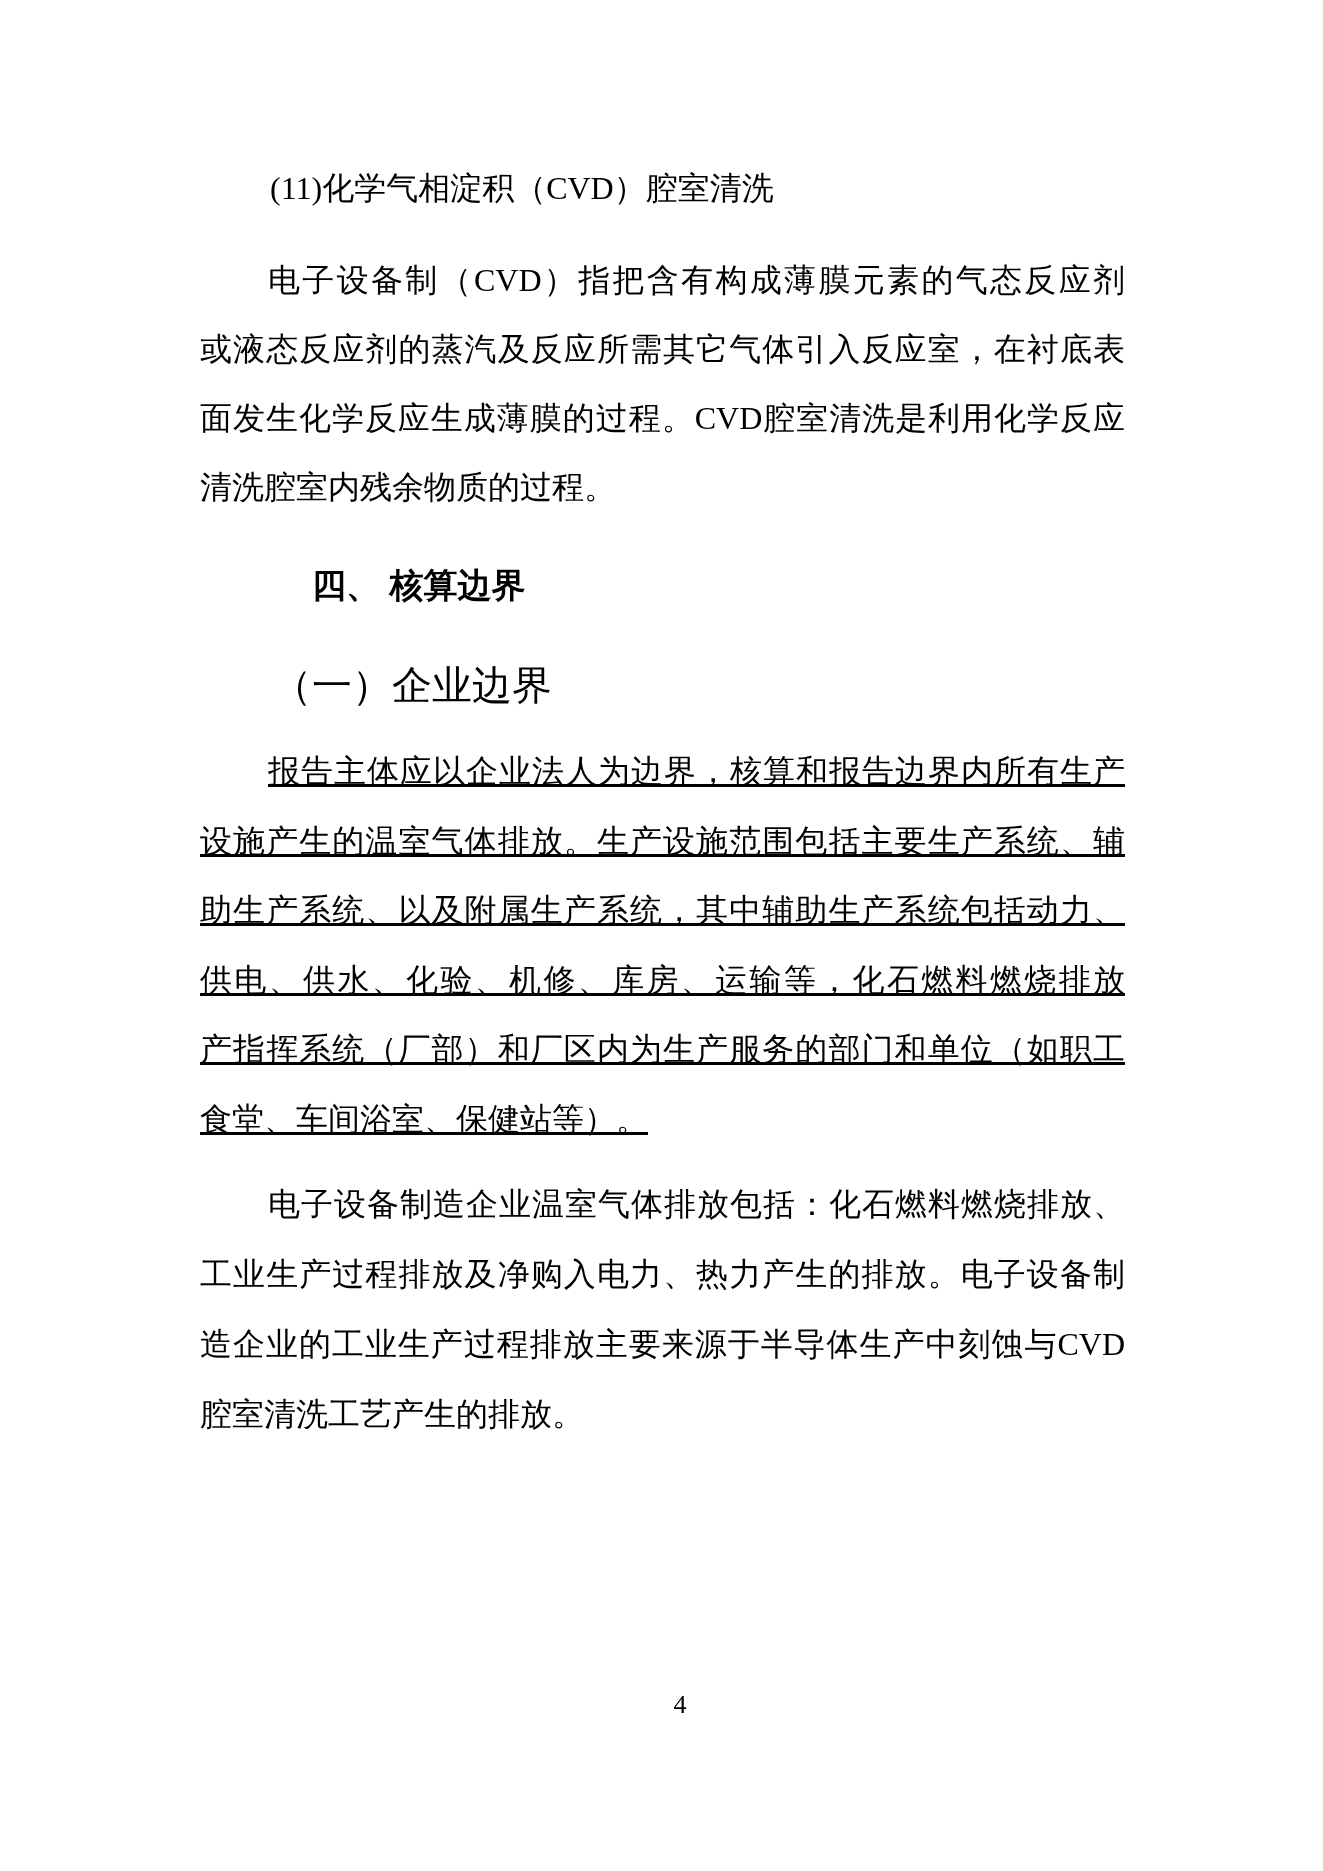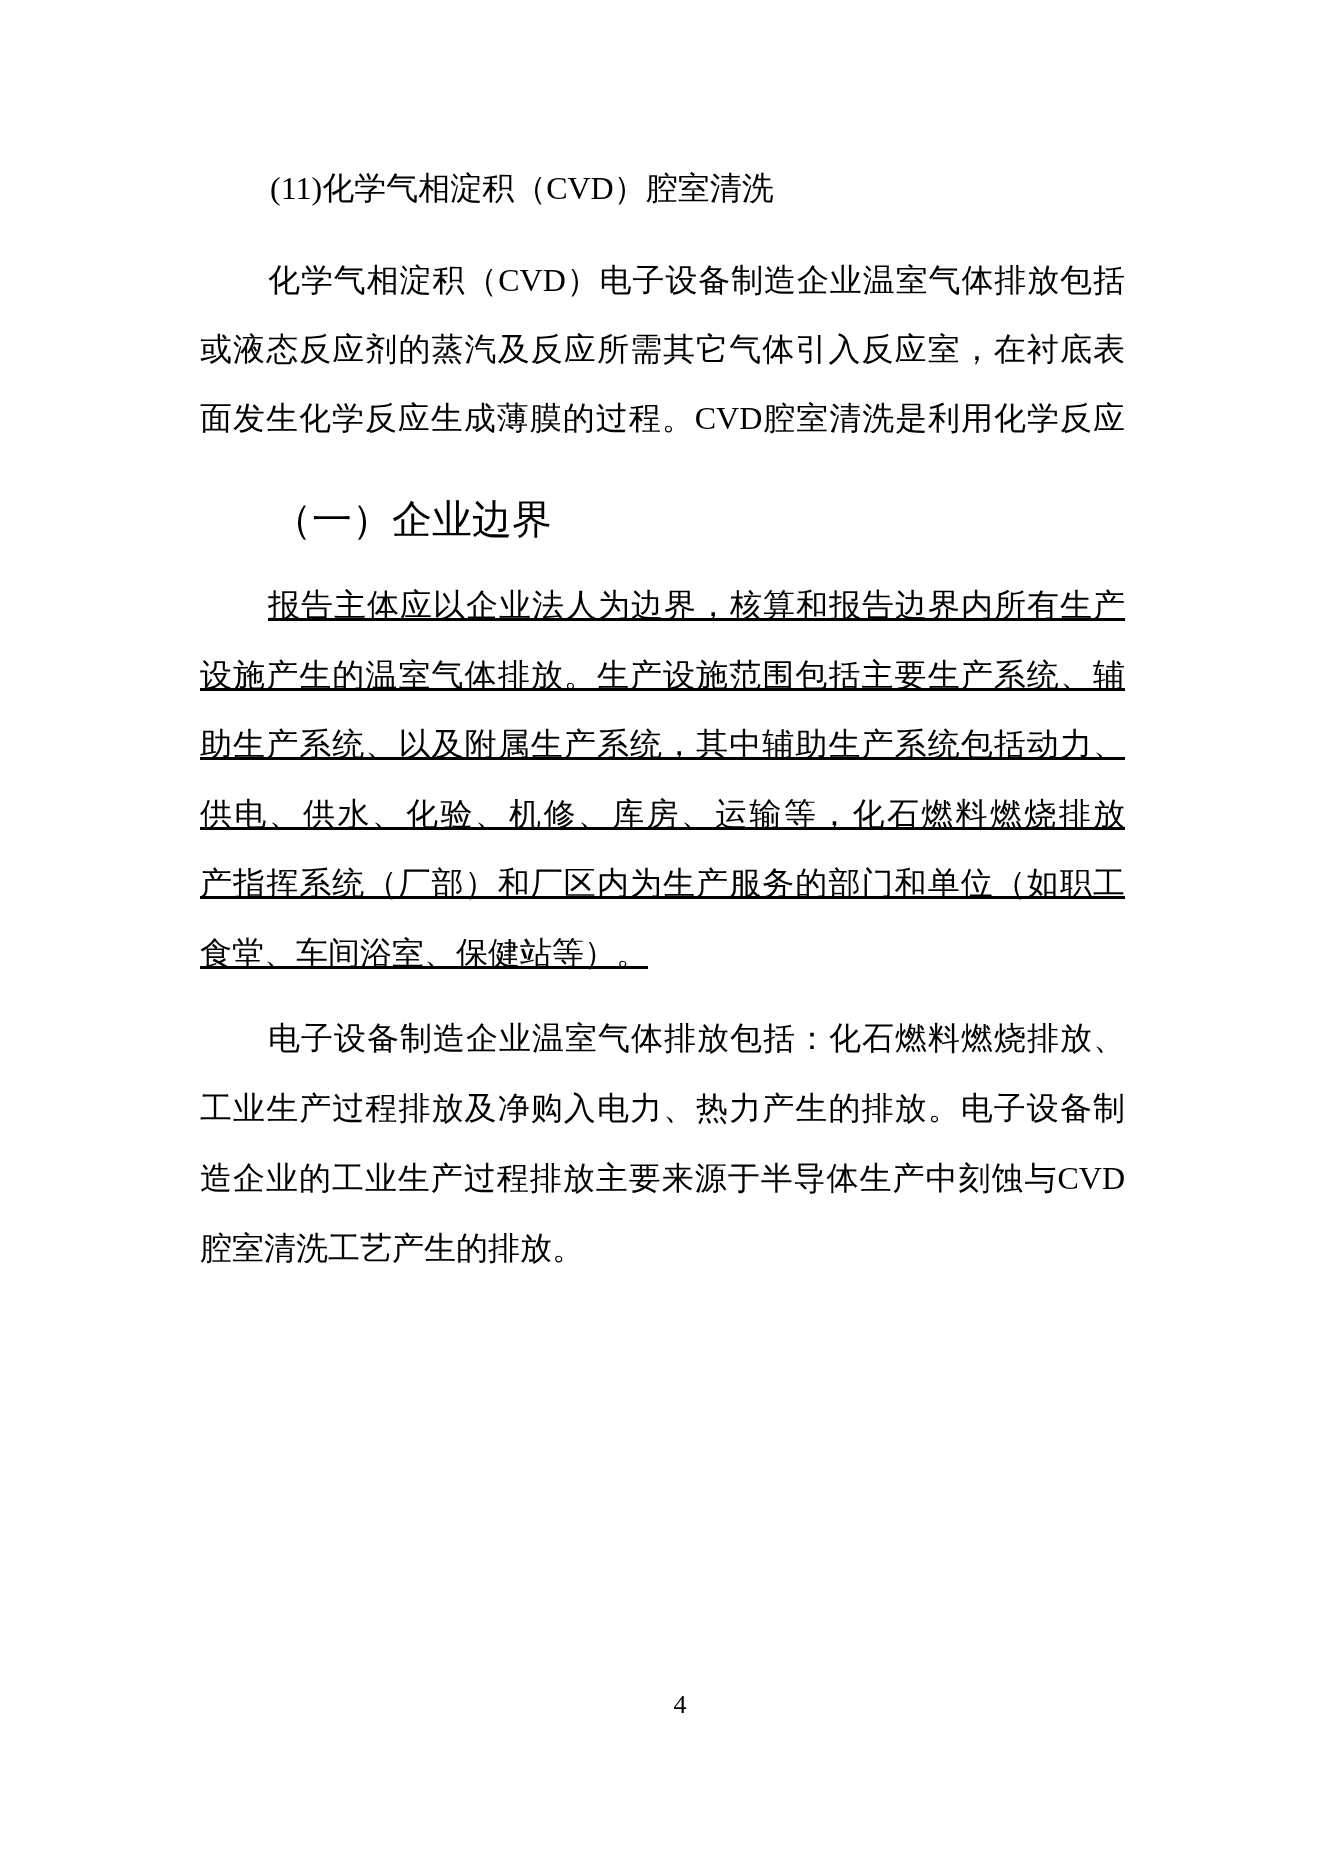--- a/index.html
+++ b/index.html
@@ -66,25 +66,27 @@
 </head>
 <body>
 
 <div class="page">
 
   <div class="para-a">
     <span class="line">(11)化学气相淀积（CVD）腔室清洗</span>
   </div>
 
   <div class="para-b">
-    <span class="line full first">化学气相淀积（CVD）电子设备制造企业温室气体排放包括</span>
+    <span class="line full first">电子设备制（CVD）指把含有构成薄膜元素的气态反应剂</span>
     <span class="line full">或液态反应剂的蒸汽及反应所需其它气体引入反应室，在衬底表</span>
     <span class="line full">面发生化学反应生成薄膜的过程。CVD腔室清洗是利用化学反应</span>
+    <span class="line">清洗腔室内残余物质的过程。</span>
   </div>
 
+  <div class="section-heading">四、 核算边界</div>
 
   <div class="subsection-heading">（一）企业边界</div>
 
   <div class="para-c">
     <span class="line full first">报告主体应以企业法人为边界，核算和报告边界内所有生产</span>
     <span class="line full">设施产生的温室气体排放。生产设施范围包括主要生产系统、辅</span>
     <span class="line full">助生产系统、以及附属生产系统，其中辅助生产系统包括动力、</span>
     <span class="line full">供电、供水、化验、机修、库房、运输等，化石燃料燃烧排放</span>
     <span class="line full">产指挥系统（厂部）和厂区内为生产服务的部门和单位（如职工</span>
     <span class="line">食堂、车间浴室、保健站等）。</span>

